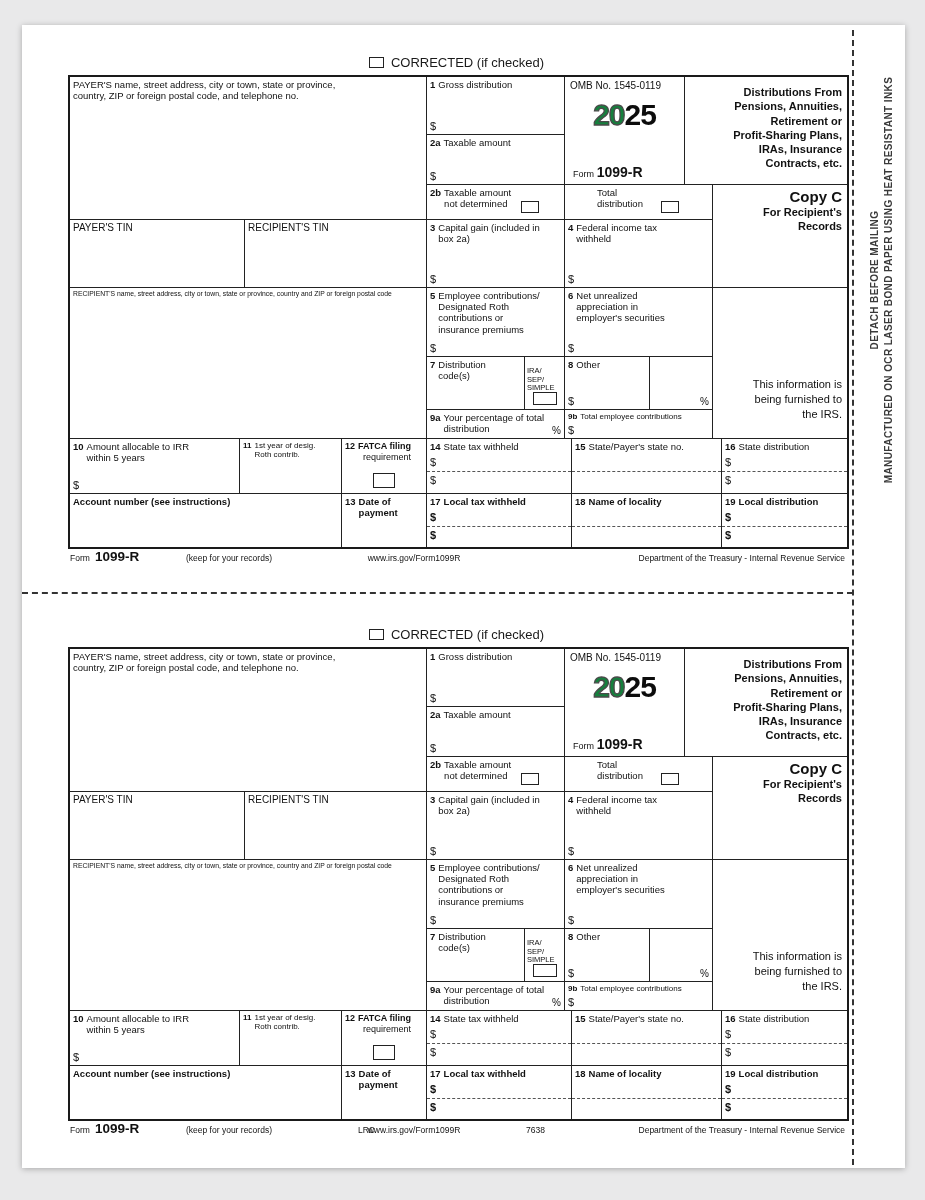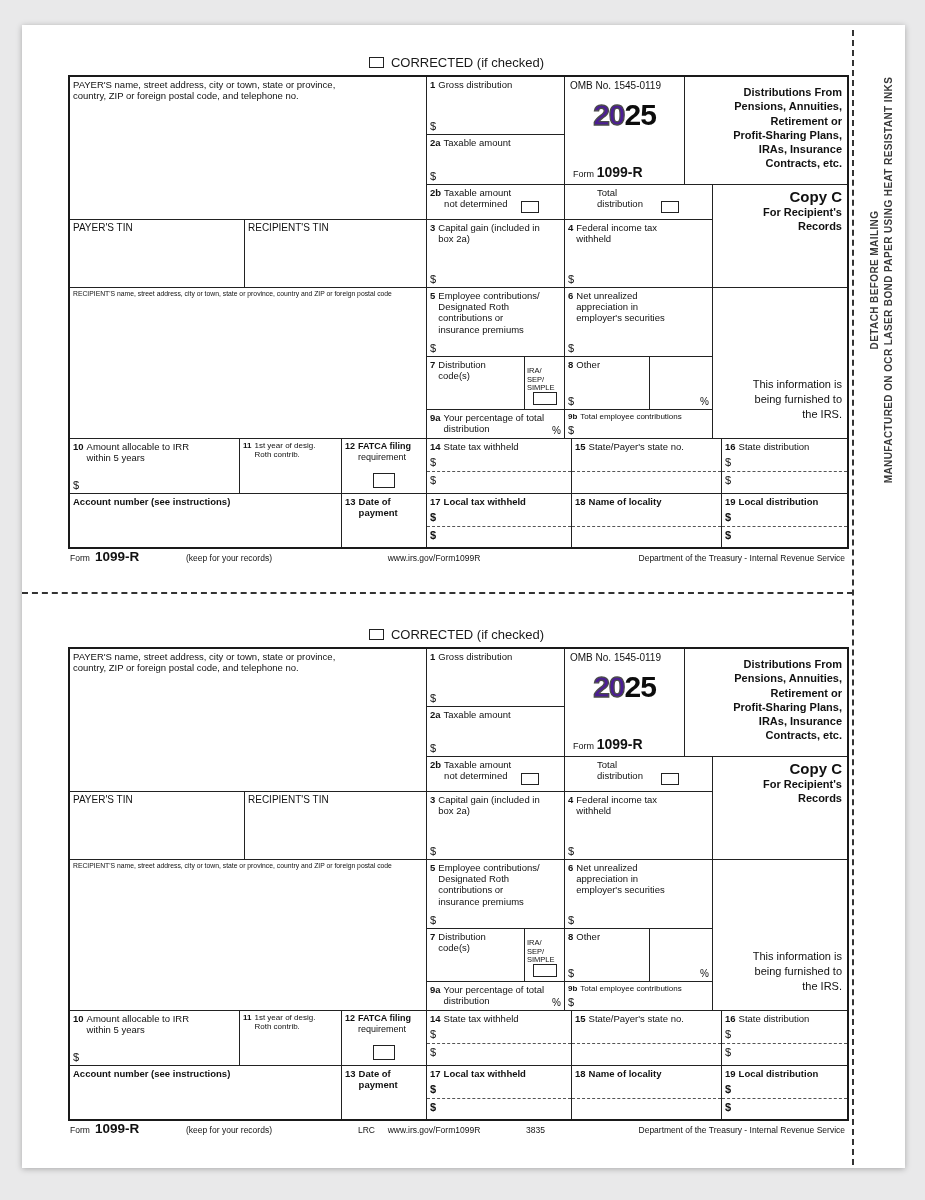--- a/index.html
+++ b/index.html
@@ -30,41 +30,41 @@
   .lbl span{white-space:pre-line;}
   .stack{display:flex;flex-direction:column;}
   .sm{font-size:8px;} .xs{font-size:6.8px;line-height:1.3;} .tin{font-size:10px;}
   .dollar{position:absolute;left:3px;bottom:1px;font-size:11px;}
   .pct{position:absolute;right:3px;bottom:1px;font-size:10px;}
   .cb-box{position:absolute;width:18px;height:12px;}
   .cb-center{position:absolute;left:50%;transform:translateX(-50%);}
   
   .omb-line{font-size:10px;padding:1px 0 0 2px;}
   .year{text-align:center;margin-top:8px;font-weight:800;font-size:30px;line-height:30px;letter-spacing:-1px;}
-  .y-out{color:#4c1d95;-webkit-text-stroke:1.3px #4a4a4a;}
+  .y-out{color:#15803d;-webkit-text-stroke:1.3px #4a4a4a;}
   .y-solid{color:#0c0c0c;}
   .form-id{position:absolute;bottom:3px;left:8px;margin-top:40px;}
   .form-id .fw{font-size:9px;} .form-id .fn{font-size:14px;font-weight:bold;}
   .title{font-weight:bold;font-size:11px;text-align:right;padding:8px 5px;line-height:1.3;white-space:pre-line;}
   .copyc{text-align:right;padding:3px 5px;font-weight:bold;}
   .copy-big{font-size:15px;line-height:1.2;}
   .copy-sub{font-size:11px;white-space:pre-line;line-height:1.25;}
   .furnish{position:absolute;right:5px;bottom:16px;left:2px;font-size:11px;text-align:right;
            white-space:pre-line;line-height:1.35;}
   .dashline{position:absolute;left:0;right:0;top:32px;border-top:1.3px dashed #555;}
   .state .d1{top:17px;bottom:auto;} .state .d2{top:35px;bottom:auto;}
   .ira{font-size:7.5px;line-height:1.12;white-space:pre-line;padding:2px 2px;}
-  .fatca{font-size:9px;}
+  .fatca{font-size:9px;text-align:right;}
   .footer{position:absolute;left:0;top:494px;width:777px;height:18px;font-size:8.5px;}
   .footer span{position:absolute;top:4px;white-space:nowrap;}
   .f-form{left:2px;}
   .f-num{left:27px;top:0 !important;font-size:13.5px;font-weight:bold;}
   .f-keep{left:118px;}
   .f-lrc{left:277px;margin-left:13px;}
-  .f-url{left:304px;width:124px;text-align:center;}
+  .f-url{left:284px;width:124px;text-align:center;}
   .f-code{left:458px;}
   .f-dept{right:0;}
 </style>
 </head>
 <body>
 
 <div class="canvas">
   <div class="sheet">
 
     <div class="v-dash"></div>
@@ -587,19 +587,19 @@
           <span class="dollar d2">$</span>
         </div>
       </div>
 
       <div class="footer">
         <span class="f-form">Form</span>
         <span class="f-num">1099-R</span>
         <span class="f-keep">(keep for your records)</span>
         <span class="f-lrc">LRC</span>
         <span class="f-url">www.irs.gov/Form1099R</span>
-        <span class="f-code">3835</span>
+        <span class="f-code">7638</span>
         <span class="f-dept">Department of the Treasury - Internal Revenue Service</span>
       </div>
 
     </div>
     </div>
 </div>
 
 </body></html>

